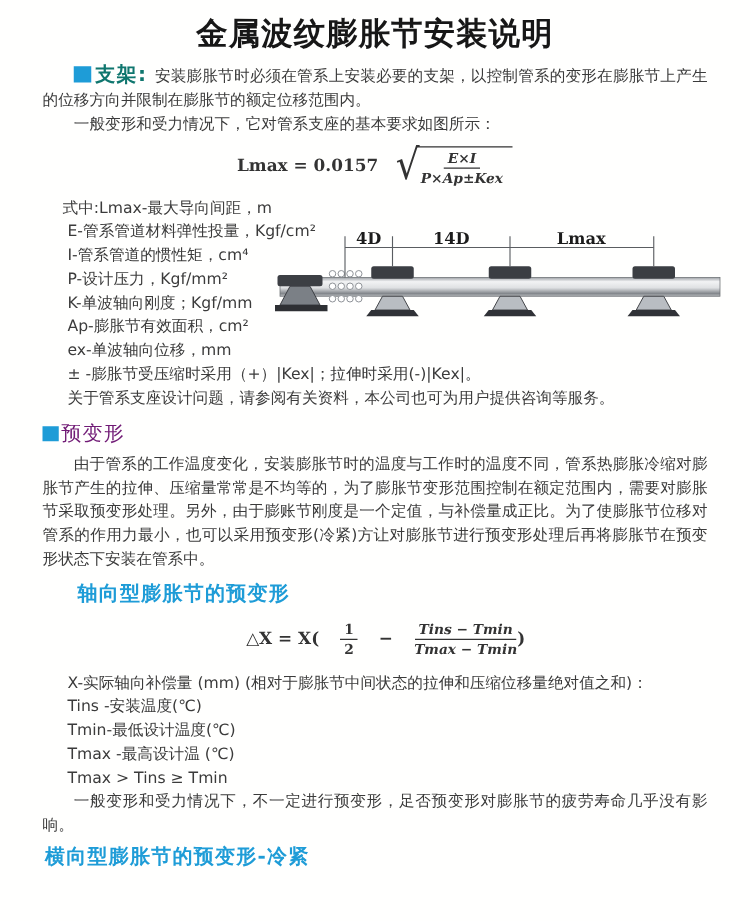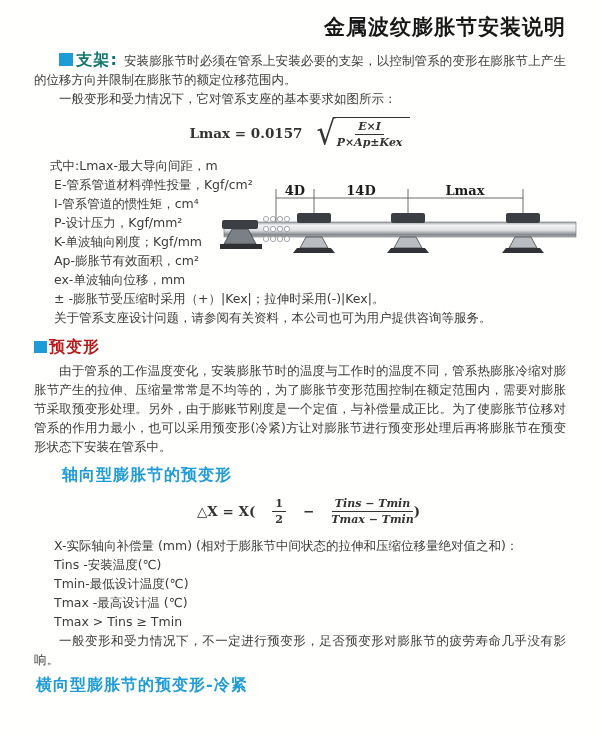--- a/index.html
+++ b/index.html
@@ -11,22 +11,22 @@
     font-family:"DejaVu Sans","Liberation Sans",sans-serif;
     color:#3b3b3b;
     font-size:12.5px;
     line-height:19px;
     overflow:hidden;
     box-sizing:border-box;
     padding:6px 34px 0 34px;
   }
   h1.doc-title{
     margin:8px 0 10px 0;
-    text-align:right;
-    font-size:21px;
+    text-align:center;
+    font-size:25px;
     font-weight:bold;
     color:#171717;
     letter-spacing:1px;
     line-height:26px;
   }
   p{margin:0;}
   .para{text-align:justify;}
   .indent{text-indent:2em;}
   .bullet{
     display:inline-block;width:14px;height:13px;
@@ -35,21 +35,21 @@
   .bullet-sm{
     display:inline-block;width:13px;height:12px;
     background:#1e9cd7;margin-right:2px;vertical-align:-1px;
   }
   .blue-head{
     color:#0f766e;font-weight:bold;font-size:16px;
     letter-spacing:1px;margin-right:6px;
   }
   .sec-head{
     margin:10px 0 4px 0;
-    color:#b91c1c;font-weight:bold;font-size:16px;
+    color:#701a75;font-weight:normal;font-size:16px;
     letter-spacing:1px;line-height:20px;
   }
   .sub-head{
     color:#1e9cd7;font-weight:bold;font-size:16px;
     letter-spacing:1px;line-height:20px;
   }
   .sub-head.axial{margin:9px 0 2px 28px;}
   .sub-head.lateral{margin:6px 0 2px 2px;}
   .def-line{margin-left:20px;}
   .def-line.first{margin-left:16px;}

